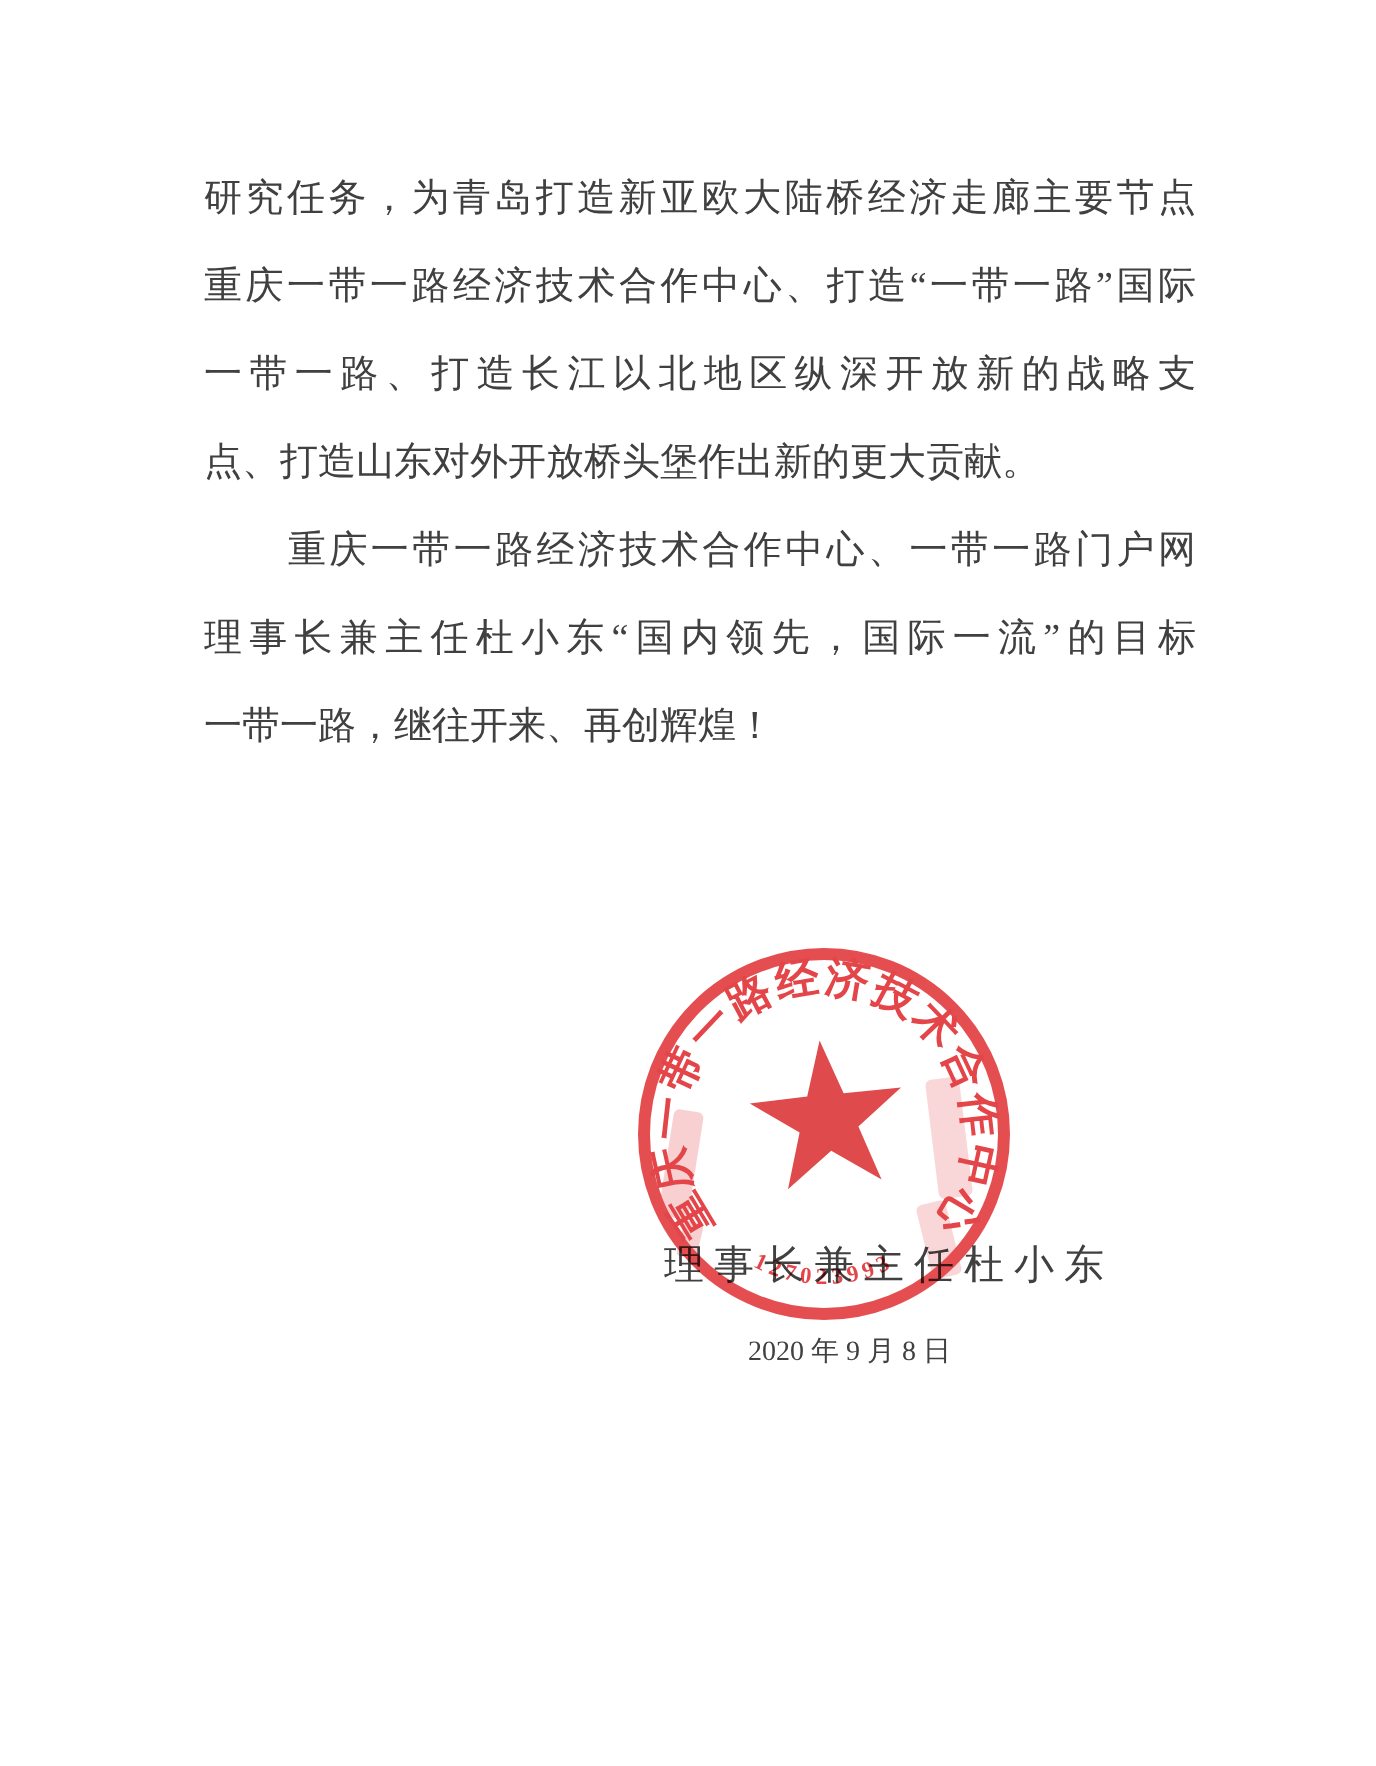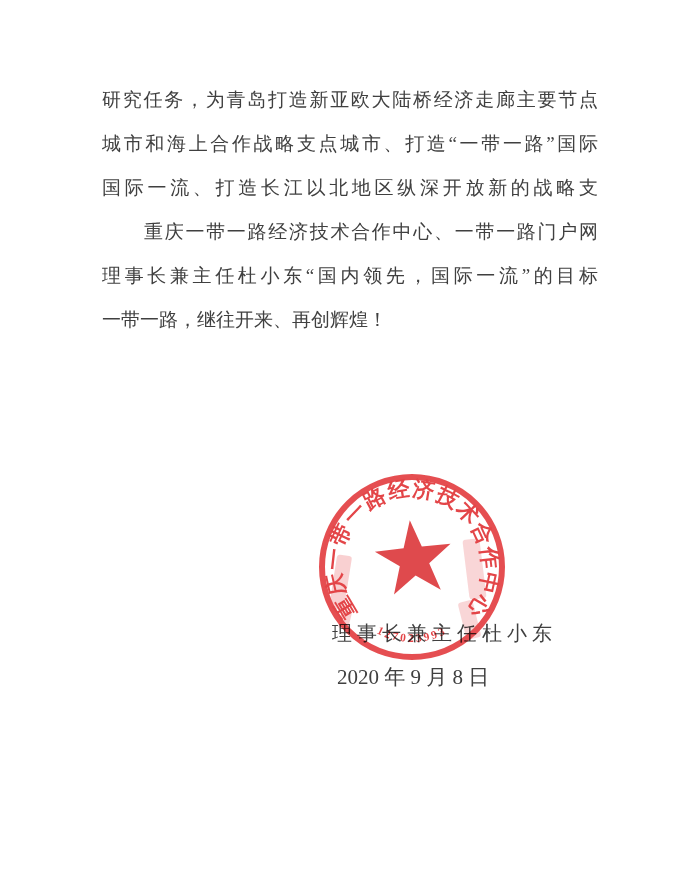--- a/index.html
+++ b/index.html
@@ -43,22 +43,22 @@
   .sig-signer {
     position: absolute;
     left: 332px; top: 621px;
     font-size: 20px; line-height: 24px;
     letter-spacing: 5px;
     white-space: nowrap;
     z-index: 1;
   }
   .sig-date {
     position: absolute;
-    left: 337px; top: 665px;
-    font-size: 21px; line-height: 24px;
+    left: 374px; top: 665px;
+    font-size: 14px; line-height: 24px;
     white-space: nowrap;
     z-index: 1;
   }
   .seal {
     position: absolute;
     left: 316px; top: 471px;
     width: 192px; height: 192px;
     mix-blend-mode: multiply;
     opacity: 0.92;
     filter: blur(0.3px);
@@ -69,22 +69,23 @@
     font-weight: bold;
   }
 </style>
 </head>
 <body>
 
 <div class="page">
 
   <div class="body-text">
     <div class="line jl">研究任务，为青岛打造新亚欧大陆桥经济走廊主要节点</div>
-    <div class="line jl">城市和海上合作战略支点城市、打造“一带一路”国际</div>
-    <div class="line jl">国际一流、打造长江以北地区纵深开放新的战略支</div>
+    <div class="line jl">重庆一带一路经济技术合作中心、打造“一带一路”国际</div>
+    <div class="line jl">一带一路、打造长江以北地区纵深开放新的战略支</div>
+    <div class="line">点、打造山东对外开放桥头堡作出新的更大贡献。</div>
     <div class="line jl indent">重庆一带一路经济技术合作中心、一带一路门户网</div>
     <div class="line jl">理事长兼主任杜小东“国内领先，国际一流”的目标</div>
     <div class="line">一带一路，继往开来、再创辉煌！</div>
   </div>
 
   <div class="sig-signer">理事长兼主任杜小东</div>
   <div class="sig-date">2020 年 9 月 8 日</div>
 
   <svg class="seal" viewBox="0 0 192 192" xmlns="http://www.w3.org/2000/svg">
     <defs>

